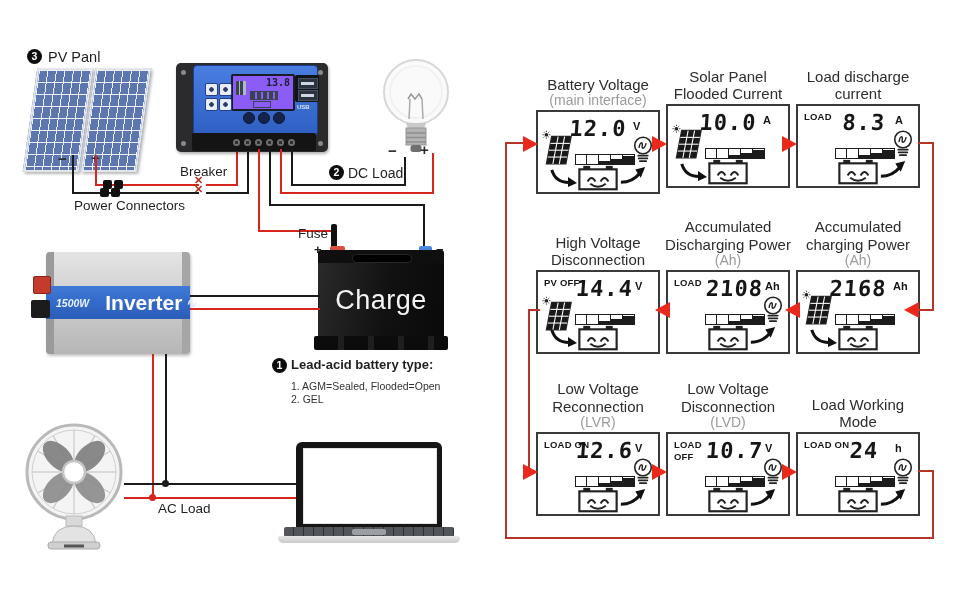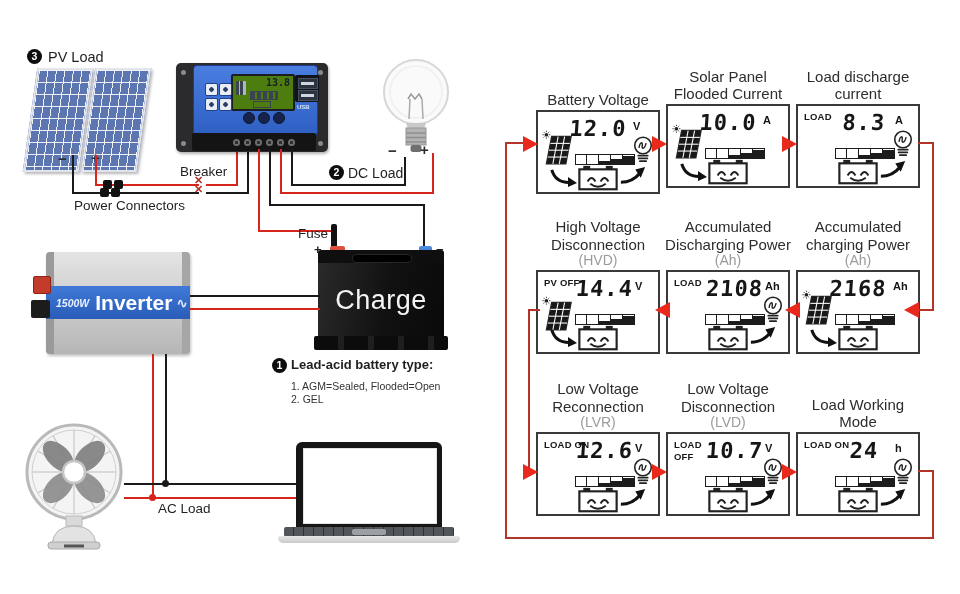--- a/index.html
+++ b/index.html
@@ -110,21 +110,21 @@
         <polygon points="20,9 30,15.5 20,20" fill="#111"></polygon>
       </symbol>
       <symbol id="sym-arr-bb" viewBox="0 0 30 20">
         <path d="M1,18 Q14,18 22,8" fill="none" stroke="#111" stroke-width="3.4"></path>
         <polygon points="17,4 28,1 23,13" fill="#111"></polygon>
       </symbol>
     </defs>
   </svg>
 
   <span class="badge" style="left:27px;top:49px">3</span>
-  <span class="lbl" style="left:48px;top:49px;font-size:14.5px">PV Load</span>
+  <span class="lbl" style="left:48px;top:49px;font-size:14.5px">PV Panl</span>
 
   <div class="pv" style="left:30px;top:68px"></div>
   <div class="pv" style="left:88px;top:68px"></div>
   <span class="pm" style="left:58px;top:150px">−</span>
   <span class="pm" style="left:91px;top:149px">+</span>
 
   <div class="wire wk" style="left:72px;top:155px;width:2px;height:39px"></div>
   <div class="wire wr" style="left:95px;top:155px;width:2px;height:31px"></div>
   <div class="wire wr" style="left:95px;top:184px;width:104px;height:2px"></div>
   <div class="wire wr" style="left:206px;top:184px;width:32px;height:2px"></div>
@@ -143,21 +143,21 @@
   <span class="abs" style="left:194px;top:174px;font:bold 11px 'Liberation Sans',sans-serif;color:#b23327">✕</span>
   <span class="abs" style="left:194px;top:183px;font:bold 11px 'Liberation Sans',sans-serif;color:#b23327">✕</span>
 
   <div class="abs" style="left:176px;top:63px;width:152px;height:89px;background:#2b2b2e;border-radius:5px;box-shadow:1px 2px 3px rgba(0,0,0,.3)"></div>
   <div class="pscrew" style="left:181px;top:70px"></div>
   <div class="pscrew" style="left:181px;top:141px"></div>
   <div class="pscrew" style="left:318px;top:70px"></div>
   <div class="pscrew" style="left:318px;top:141px"></div>
   <div class="abs" style="left:193px;top:65px;width:123px;height:69px;background:linear-gradient(#4a7de0,#2f5fc2);border:1px solid #1d3f8e;border-radius:4px"></div>
 
-  <div class="abs" style="left:231px;top:74px;width:60px;height:33px;background:#4d7c0f;border:2px solid #1a1d26;border-radius:2px">
+  <div class="abs" style="left:231px;top:74px;width:60px;height:33px;background:#8b5cf6;border:2px solid #1a1d26;border-radius:2px">
     <span class="abs" style="right:3px;top:1px;font:bold 10px 'DejaVu Sans Mono',monospace;color:#18202c">13.8</span>
     <div class="abs" style="left:3px;top:5px;width:10px;height:14px;background:#3a4450;border-radius:1px;background-image:linear-gradient(90deg,transparent 0 3px,#aeb8c2 3px 4px,transparent 4px 7px,#aeb8c2 7px 8px)"></div>
     <div class="abs" style="left:17px;top:15px;width:26px;height:7px;border:1px solid #3a4450;background-image:repeating-linear-gradient(90deg,#3a4450 0 4px,transparent 4px 6px)"></div>
     <div class="abs" style="left:20px;top:25px;width:16px;height:5px;border:1px solid #3a4450"></div>
   </div>
 
   <div class="iconbtn" style="left:205px;top:83px"></div>
   <div class="iconbtn" style="left:219px;top:83px"></div>
   <div class="iconbtn" style="left:205px;top:98px"></div>
   <div class="iconbtn" style="left:219px;top:98px"></div>
@@ -231,21 +231,21 @@
   <span class="badge" style="left:272px;top:358px">1</span>
   <span class="lbl b" style="left:291px;top:357px;font-size:13px">Lead-acid battery type:</span>
   <span class="lbl" style="left:291px;top:380px;font-size:10.5px;color:#333">1. AGM=Sealed, Flooded=Open</span>
   <span class="lbl" style="left:291px;top:393px;font-size:10.5px;color:#333">2. GEL</span>
 
   <div class="abs" style="left:46px;top:252px;width:144px;height:102px;background:linear-gradient(#e4e4e4,#b6b6b6);border-radius:4px;box-shadow:1px 2px 3px rgba(0,0,0,.25)">
     <div class="abs" style="left:0;top:0;width:8px;height:102px;background:#9a9a9a;border-radius:4px 0 0 4px"></div>
     <div class="abs" style="left:136px;top:0;width:8px;height:102px;background:#a6a6a6;border-radius:0 4px 4px 0"></div>
     <div class="abs" style="left:0;top:34px;width:144px;height:33px;background:linear-gradient(#3f79d8,#2a5cb8);display:flex;align-items:center">
       <span style="font:italic bold 10.5px 'Liberation Sans',sans-serif;color:#eaf1ff;margin-left:10px">1500W</span>
-      <span style="font:bold 21px 'Liberation Sans',sans-serif;color:#fff;margin-left:6px">Inverter</span>
+      <span style="font:bold 21px 'Liberation Sans',sans-serif;color:#fff;margin-left:16px">Inverter</span>
       <span style="font:bold 14px 'DejaVu Sans',sans-serif;color:#dfe9ff;margin-left:4px">∿</span>
     </div>
   </div>
   <div class="abs" style="left:33px;top:276px;width:16px;height:16px;background:#c33b2a;border:1px solid #8e2417;border-radius:2px"></div>
   <div class="abs" style="left:31px;top:300px;width:19px;height:18px;background:#1c1c1c;border-radius:2px"></div>
 
   <div class="wire wk" style="left:190px;top:295px;width:130px;height:2px"></div>
   <div class="wire wr" style="left:190px;top:308px;width:130px;height:2px"></div>
 
   <div class="wire wr" style="left:152px;top:354px;width:2px;height:145px"></div>
@@ -288,20 +288,21 @@
   <div class="abs" style="left:296px;top:442px;width:146px;height:86px;background:#161616;border-radius:6px 6px 0 0">
     <div class="abs" style="left:7px;top:6px;width:132px;height:74px;background:#fff;border:1px solid #e2e2e2"></div>
   </div>
   <div class="abs" style="left:284px;top:527px;width:170px;height:10px;background:repeating-linear-gradient(90deg,#52565a 0 9px,#2e3134 9px 10px);border-radius:2px"></div>
   <div class="abs" style="left:352px;top:529px;width:34px;height:6px;background:#9aa0a5;border-radius:2px"></div>
   <div class="abs" style="left:278px;top:536px;width:182px;height:7px;background:linear-gradient(#e8e8e8,#c9c9c9);border-radius:3px 3px 8px 8px"></div>
 
   <div class="cell" style="left:523px;top:68px">
     <div class="chead hh40">
       <div class="ct">Battery Voltage</div>
+      <div class="cs">(main interface)</div>
     </div>
     <div class="lcd">
       <span class="val">12.0</span>
       <span class="unit">V</span>
       <svg class="icp">
           <use href="#sym-panel"></use>
         </svg>
       <span class="gauge">
           <i class="gs"></i>
           <i class="gs"></i>
@@ -376,21 +377,20 @@
       <svg class="abb">
           <use href="#sym-arr-bb"></use>
         </svg>
     </div>
   </div>
 
   <div class="cell" style="left:523px;top:212px">
     <div class="chead hh56">
       <div class="ct">High Voltage
 Disconnection</div>
-      <div class="cs">(HVD)</div>
     </div>
     <div class="lcd has-st">
       <span class="st">PV OFF</span>
       <span class="val">14.4</span>
       <span class="unit">V</span>
       <svg class="icp low">
           <use href="#sym-panel"></use>
         </svg>
       <span class="gauge">
           <i class="gs"></i>

